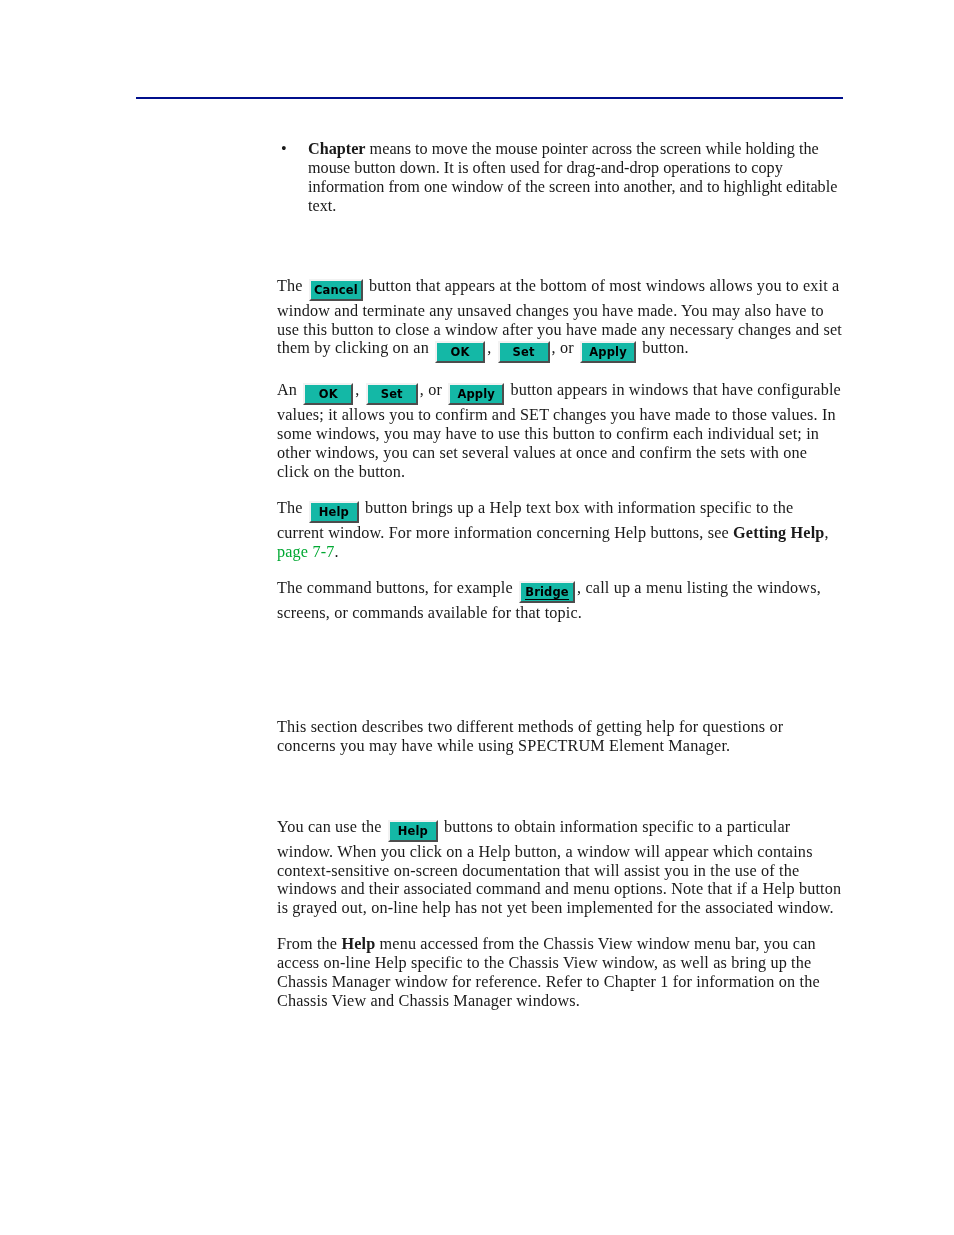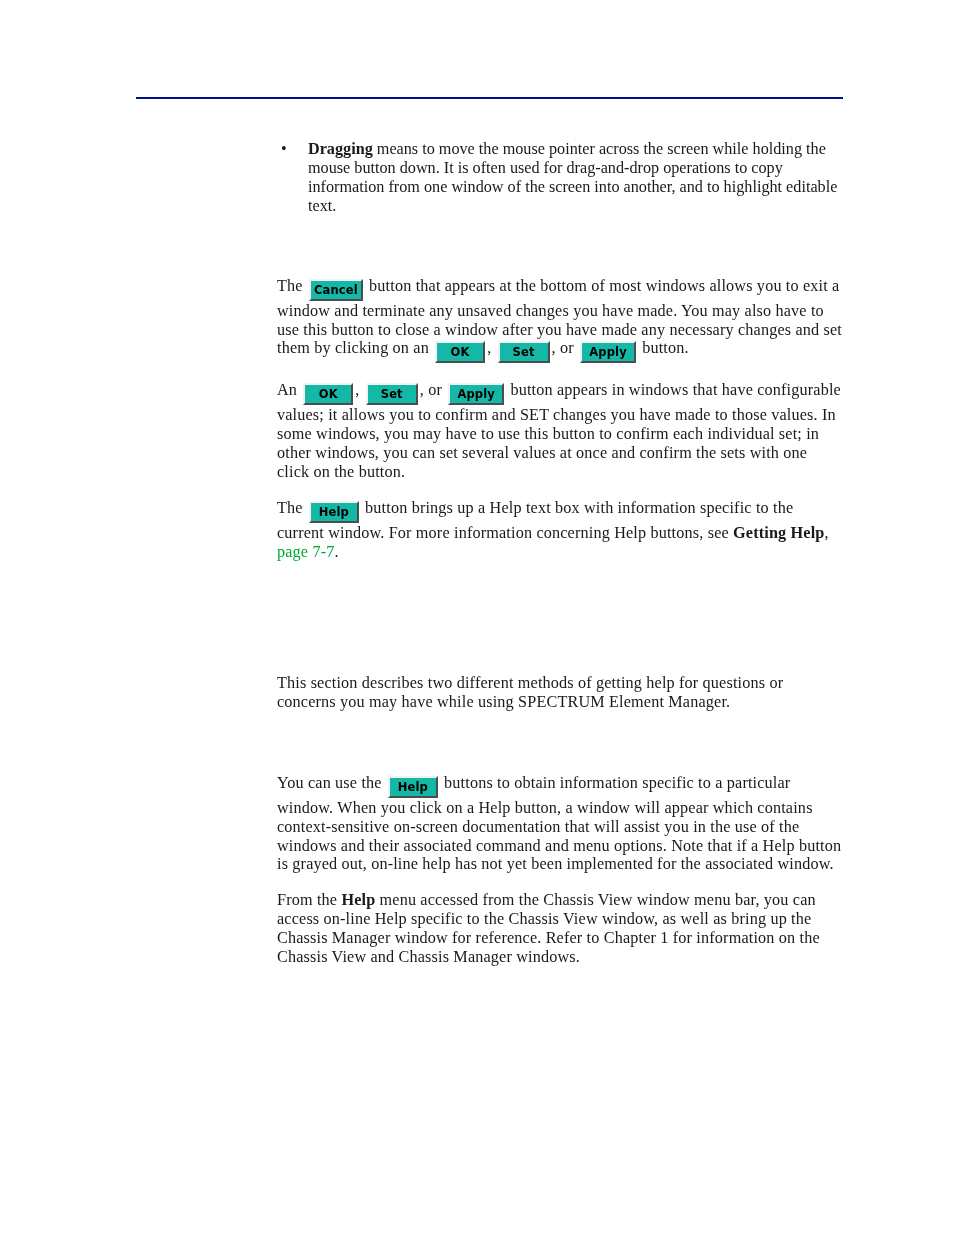--- a/index.html
+++ b/index.html
@@ -121,38 +121,39 @@
 
 <div class="page">
 
   <div class="header-rule"></div>
 
   <div class="content">
 
     <ul class="bullet-list">
       <li class="bullet-item">
         <span class="bullet-dot">•</span>
-        <b>Dragging</b><span> means to move the mouse pointer across the screen while holding the mouse button down. It is often used for drag-and-drop operations to copy information from one window of the screen into another, and to highlight editable text.</span>
+        <b>Chapter</b><span> means to move the mouse pointer across the screen while holding the mouse button down. It is often used for drag-and-drop operations to copy information from one window of the screen into another, and to highlight editable text.</span>
       </li>
     </ul>
 
     <div class="gap-bullet-end"></div>
 
     <p class="para"><span>The </span><span class="gui-btn w-cancel">Cancel</span><span> button that appears at the bottom of most windows allows you to exit a window and terminate any unsaved changes you have made. You may also have to use this button to close a window after you have made any necessary changes and set them by clicking on an </span><span class="gui-btn w-ok">OK</span><span>, </span><span class="gui-btn w-set">Set</span><span>, or </span><span class="gui-btn w-apply">Apply</span><span> button.</span></p>
 
     <div class="gap-para"></div>
 
     <p class="para"><span>An </span><span class="gui-btn w-ok">OK</span><span>, </span><span class="gui-btn w-set">Set</span><span>, or </span><span class="gui-btn w-apply">Apply</span><span> button appears in windows that have configurable values; it allows you to confirm and SET changes you have made to those values. In some windows, you may have to use this button to confirm each individual set; in other windows, you can set several values at once and confirm the sets with one click on the button.</span></p>
 
     <div class="gap-para"></div>
 
     <p class="para"><span>The </span><span class="gui-btn w-help">Help</span><span> button brings up a Help text box with information specific to the current window. For more information concerning Help buttons, see </span><b>Getting Help</b><span>, </span><a href="#" class="xref">page 7-7</a><span>.</span></p>
 
     <div class="gap-para"></div>
 
+    <p class="para"><span>The command buttons, for example </span><span class="gui-btn w-bridge cmd"><span class="cmd-label">Bridge</span></span><span>, call up a menu listing the windows, screens, or commands available for that topic.</span></p>
 
     <div class="gap-para"></div>
 
 
     <div class="gap-heading-lg"></div>
 
     <p class="para">This section describes two different methods of getting help for questions or concerns you may have while using SPECTRUM Element Manager.</p>
 
     <div class="gap-heading-md"></div>
 

